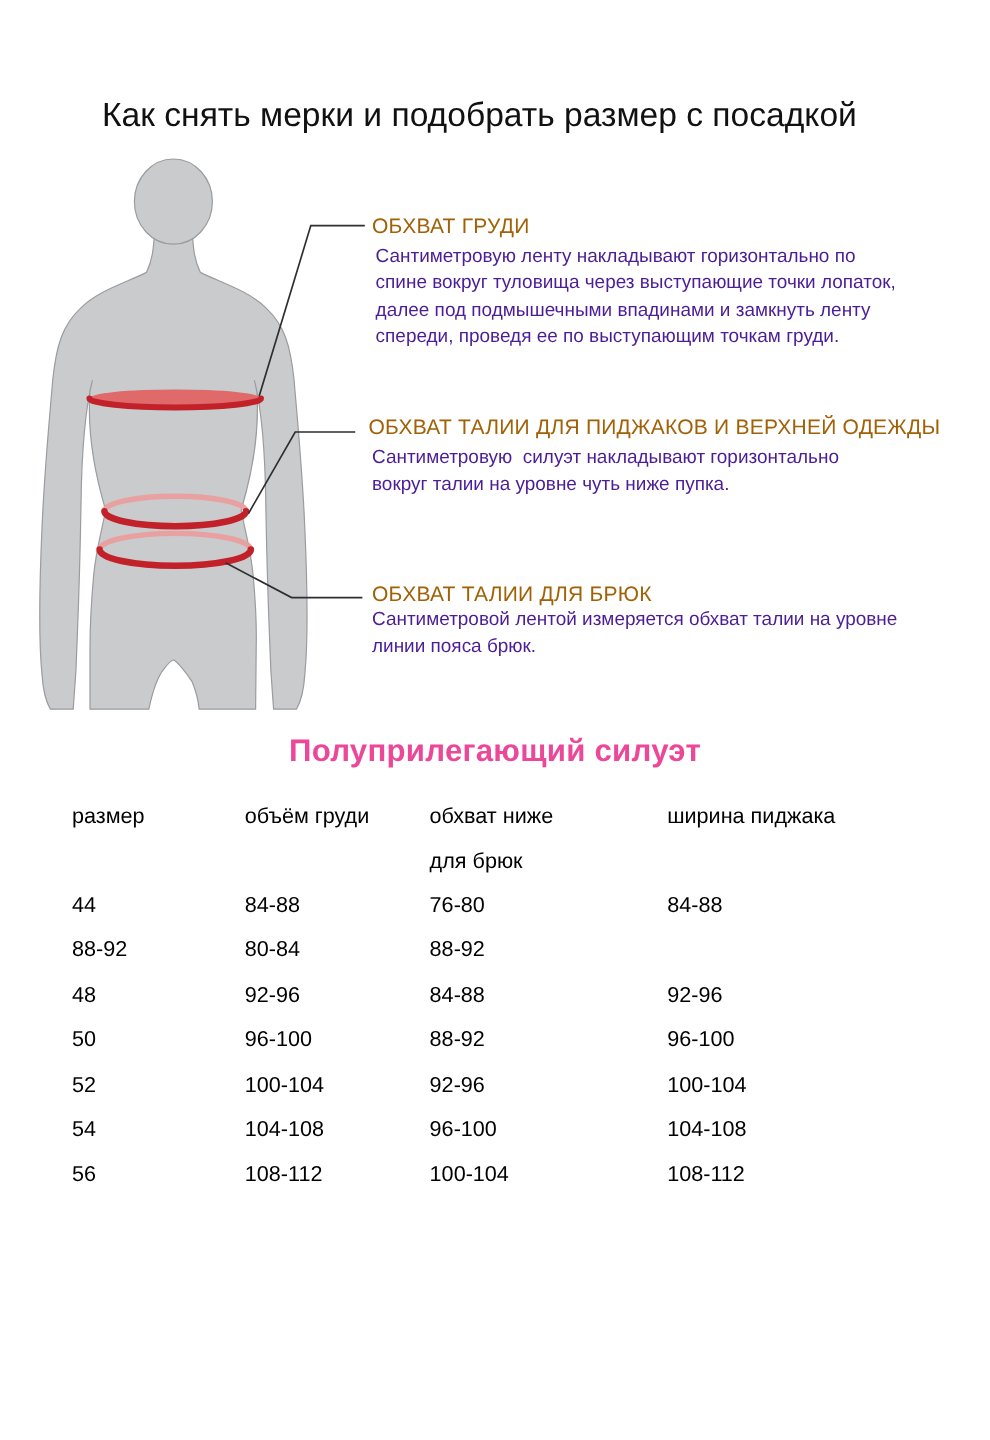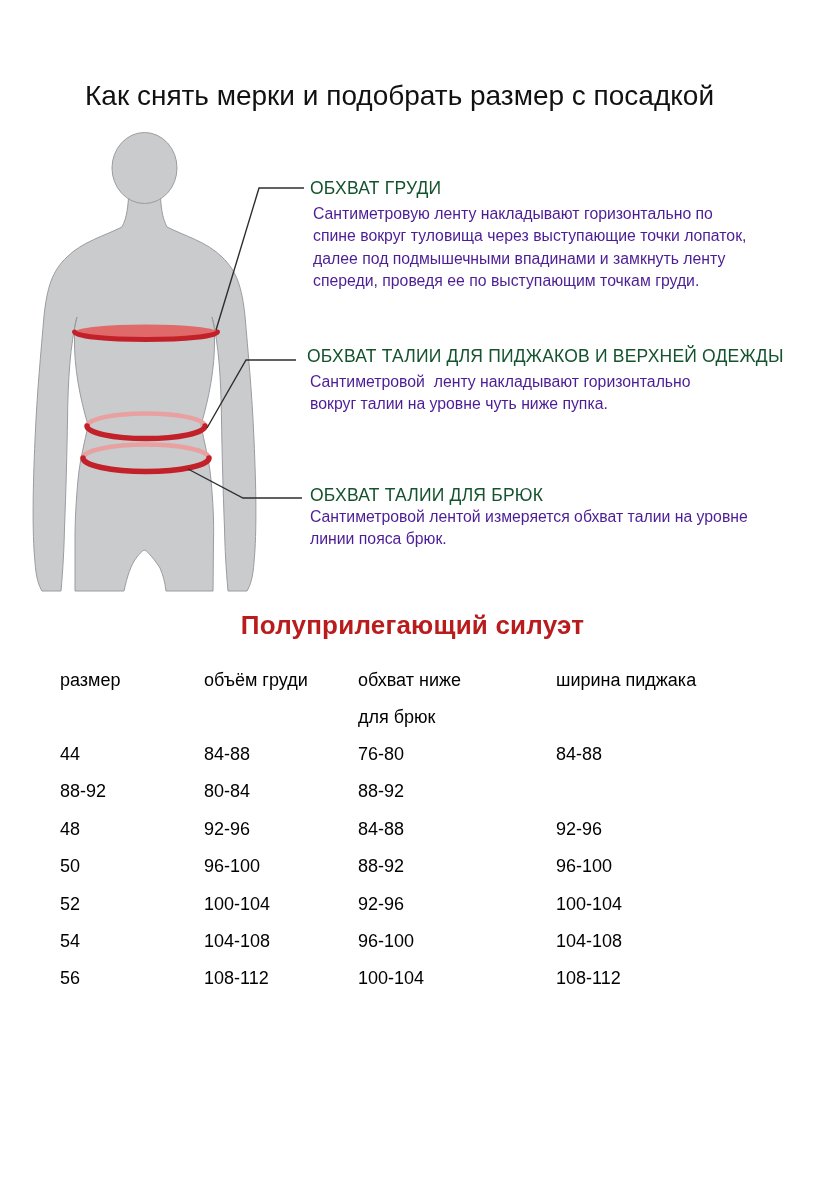--- a/index.html
+++ b/index.html
@@ -5,33 +5,33 @@
   html,body{margin:0;padding:0;background:#fff;}
   #page{position:relative;width:825px;height:1200px;background:#fff;overflow:hidden;
         font-family:"Liberation Sans","DejaVu Sans",sans-serif;color:#000;padding-left:48px;}
 
   .page-title{position:absolute;left:85px;top:80px;font-size:28px;line-height:32px;
               font-weight:400;white-space:nowrap;color:#111;}
 
   #figure-svg{position:absolute;left:0;top:120px;width:320px;height:480px;}
 
   .sec-heading{position:absolute;font-size:17.5px;line-height:24px;font-weight:400;
-               letter-spacing:.2px;white-space:nowrap;color:#14532d;}
+               letter-spacing:.2px;white-space:nowrap;color:#a16207;}
   .sec-body{position:absolute;font-size:15.8px;line-height:22.4px;color:#4c1d95;
             white-space:pre-wrap;}
 
   #h1{left:310px;top:176px;}
   #b1{left:313px;top:203px;width:460px;}
   #h2{left:307px;top:344px;}
   #b2{left:310px;top:371px;width:460px;}
   #h3{left:310px;top:483px;}
   #b3{left:310px;top:506px;width:480px;}
 
   .table-title{position:absolute;left:0;top:610px;width:825px;text-align:center;
-               font-size:26px;font-weight:700;letter-spacing:.2px;color:#b91c1c;}
+               font-size:26px;font-weight:700;letter-spacing:.2px;color:#ec4899;}
 
   .size-table{position:absolute;left:60px;top:662px;width:686px;font-size:18px;}
   .t-row{display:grid;grid-template-columns:144px 154px 198px 190px;}
   .t-row.h{height:37px;line-height:37px;}
   .t-row.d{height:37.4px;line-height:37.4px;}
   .t-row > div{text-align:left;white-space:nowrap;}
 </style>
 </head>
 <body>
 
@@ -96,21 +96,21 @@
     <path d="M 188 349 L 243 378 L 302 378" fill="none" stroke="#2e2e2e" stroke-width="1.4"></path>
   </svg>
 
   <div id="h1" class="sec-heading">ОБХВАТ ГРУДИ</div>
   <div id="b1" class="sec-body">Сантиметровую ленту накладывают горизонтально по
 спине вокруг туловища через выступающие точки лопаток,
 далее под подмышечными впадинами и замкнуть ленту
 спереди, проведя ее по выступающим точкам груди.</div>
 
   <div id="h2" class="sec-heading">ОБХВАТ ТАЛИИ ДЛЯ ПИДЖАКОВ И ВЕРХНЕЙ ОДЕЖДЫ</div>
-  <div id="b2" class="sec-body">Сантиметровой  ленту накладывают горизонтально
+  <div id="b2" class="sec-body">Сантиметровую  силуэт накладывают горизонтально
 вокруг талии на уровне чуть ниже пупка.</div>
 
   <div id="h3" class="sec-heading">ОБХВАТ ТАЛИИ ДЛЯ БРЮК</div>
   <div id="b3" class="sec-body">Сантиметровой лентой измеряется обхват талии на уровне
 линии пояса брюк.</div>
 
   <div class="table-title">Полуприлегающий силуэт</div>
 
   <div class="size-table">
       <div class="t-row h">

